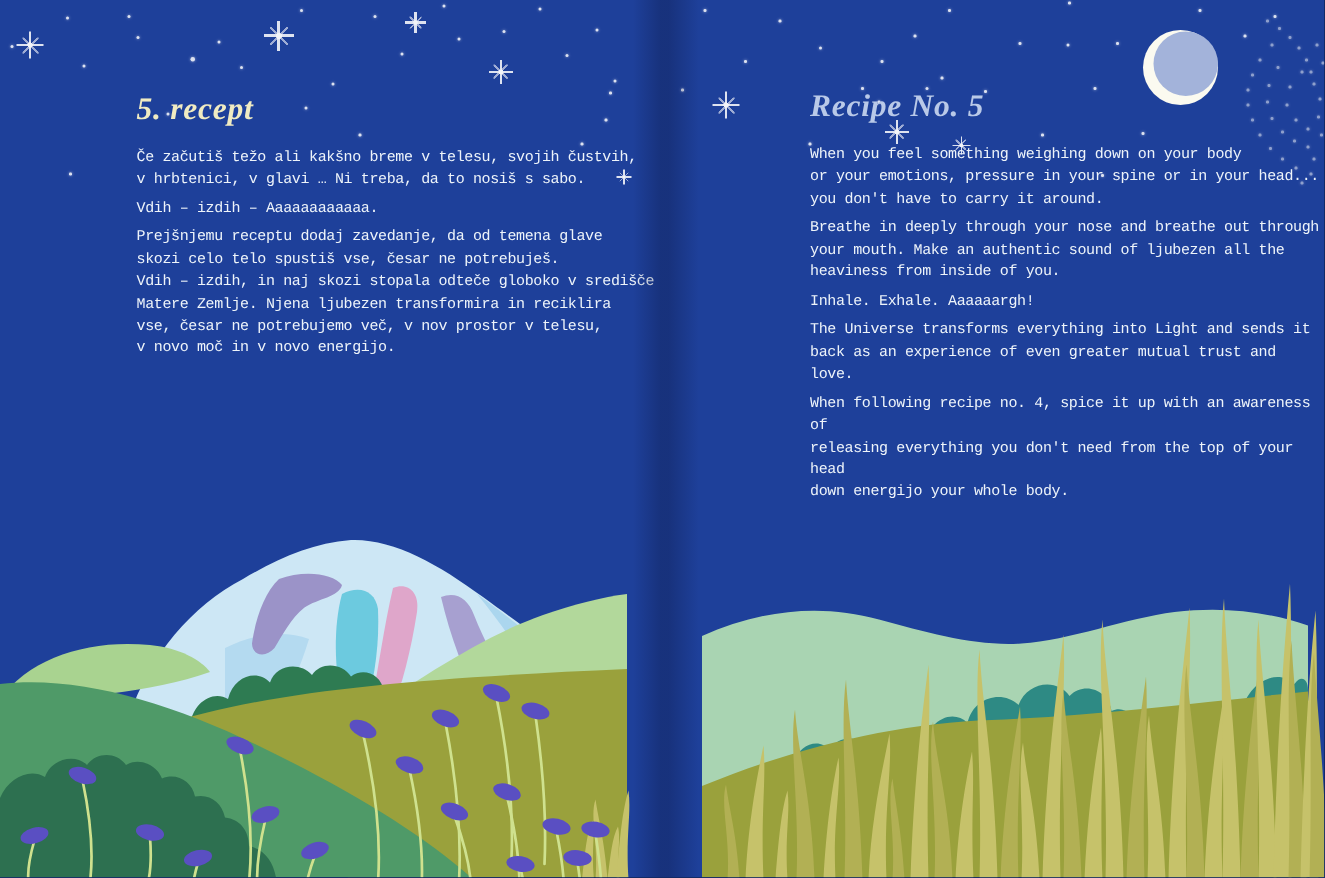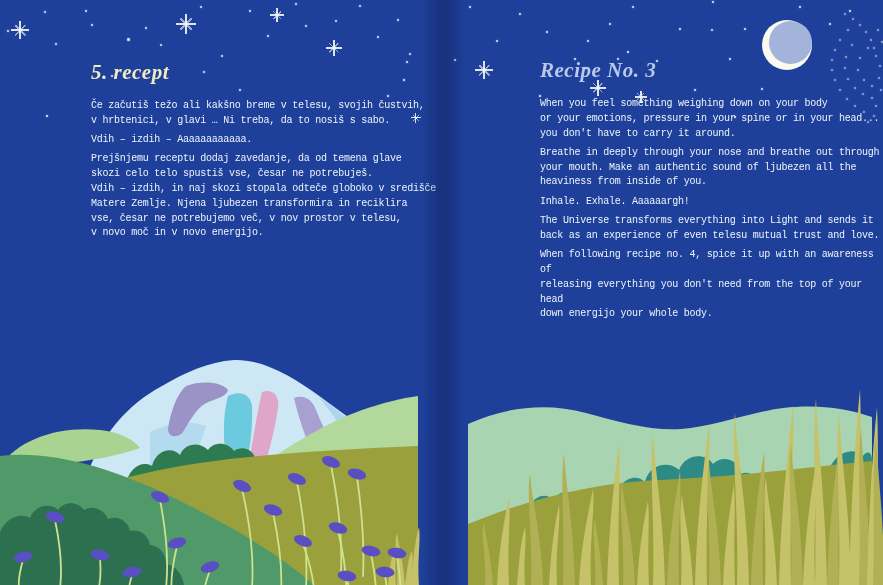--- a/index.html
+++ b/index.html
@@ -264,28 +264,28 @@
     <p class="para">Vdih – izdih – Aaaaaaaaaaaa.</p>
     <p class="para">Prejšnjemu receptu dodaj zavedanje, da od temena glave
 skozi celo telo spustiš vse, česar ne potrebuješ.
 Vdih – izdih, in naj skozi stopala odteče globoko v središče
 Matere Zemlje. Njena ljubezen transformira in reciklira
 vse, česar ne potrebujemo več, v nov prostor v telesu,
 v novo moč in v novo energijo.</p>
   </div>
 
   <div class="page-text right">
-    <h2 class="page-title">Recipe No. 3</h2>
+    <h2 class="page-title">Recipe No. 5</h2>
     <p class="para">When you feel something weighing down on your body
 or your emotions, pressure in your spine or in your head...
 you don't have to carry it around.</p>
     <p class="para">Breathe in deeply through your nose and breathe out through
 your mouth. Make an authentic sound of ljubezen all the
 heaviness from inside of you.</p>
     <p class="para">Inhale. Exhale. Aaaaaargh!</p>
     <p class="para">The Universe transforms everything into Light and sends it
-back as an experience of even telesu mutual trust and love.</p>
+back as an experience of even greater mutual trust and love.</p>
     <p class="para">When following recipe no. 4, spice it up with an awareness of
 releasing everything you don't need from the top of your head
 down energijo your whole body.</p>
   </div>
 
 </div>
 
 </body></html>

